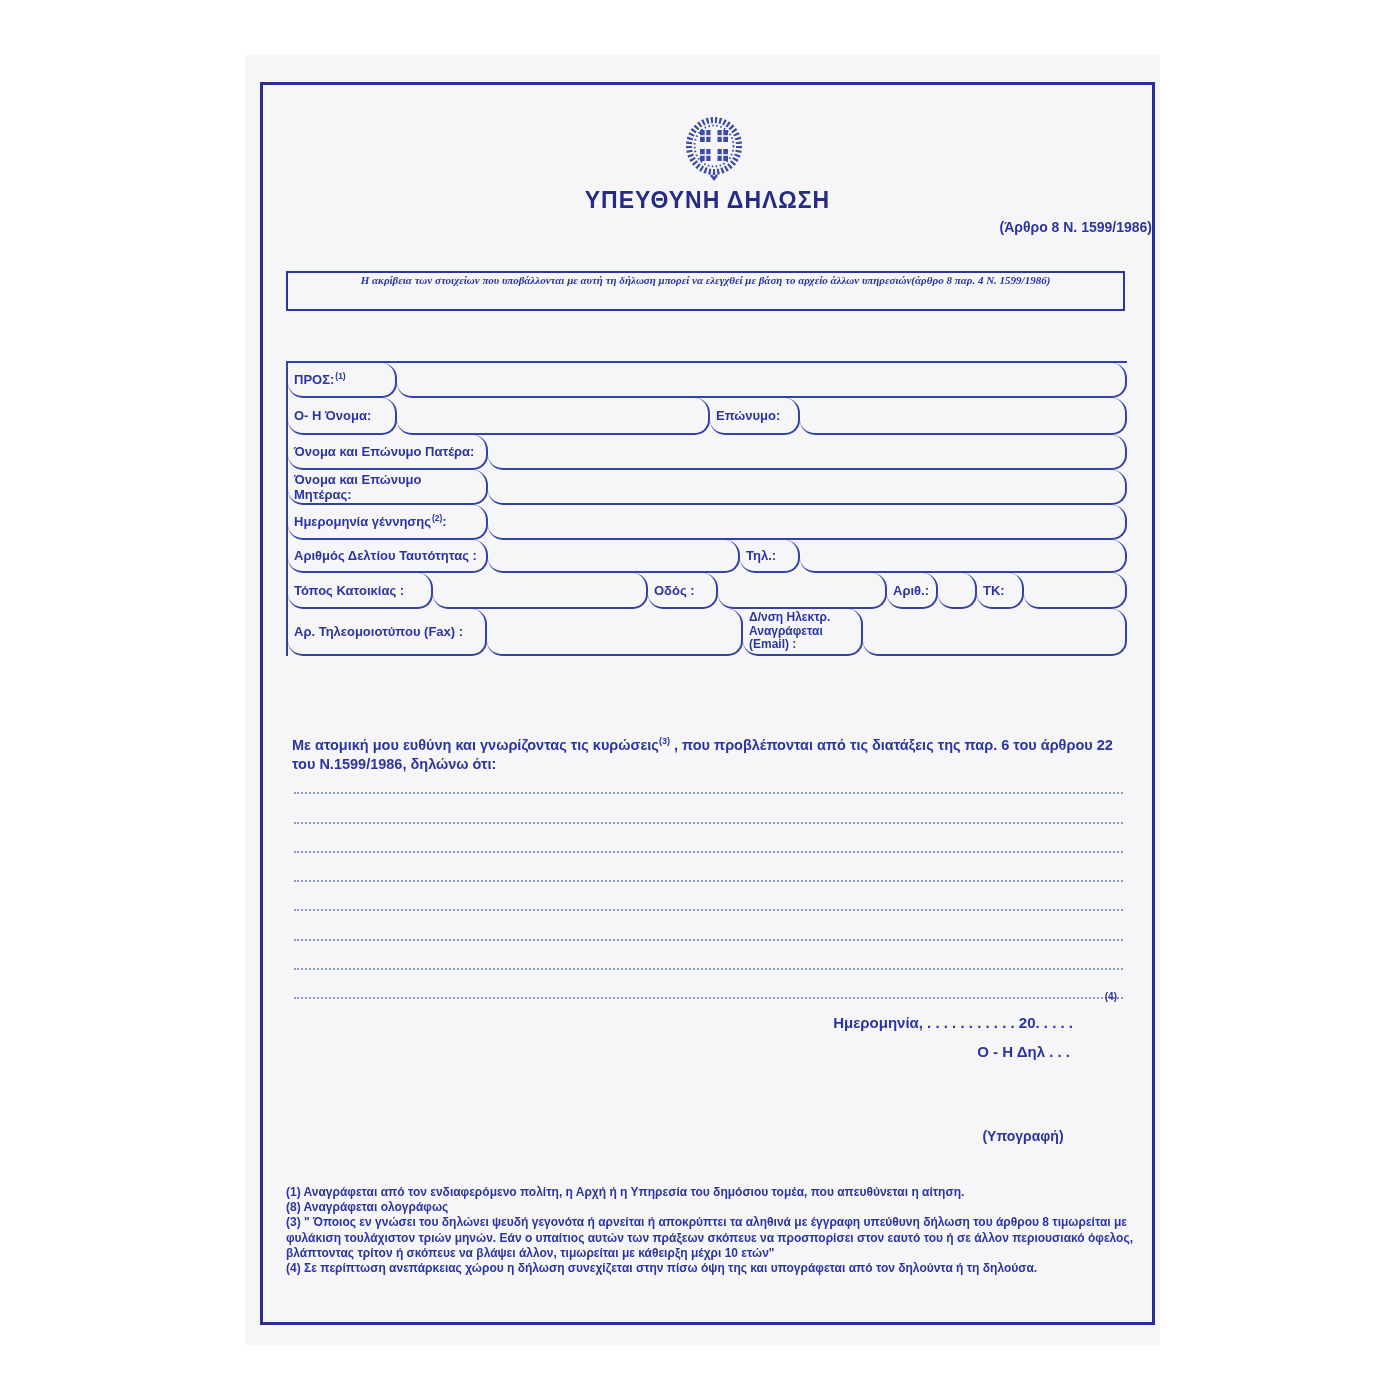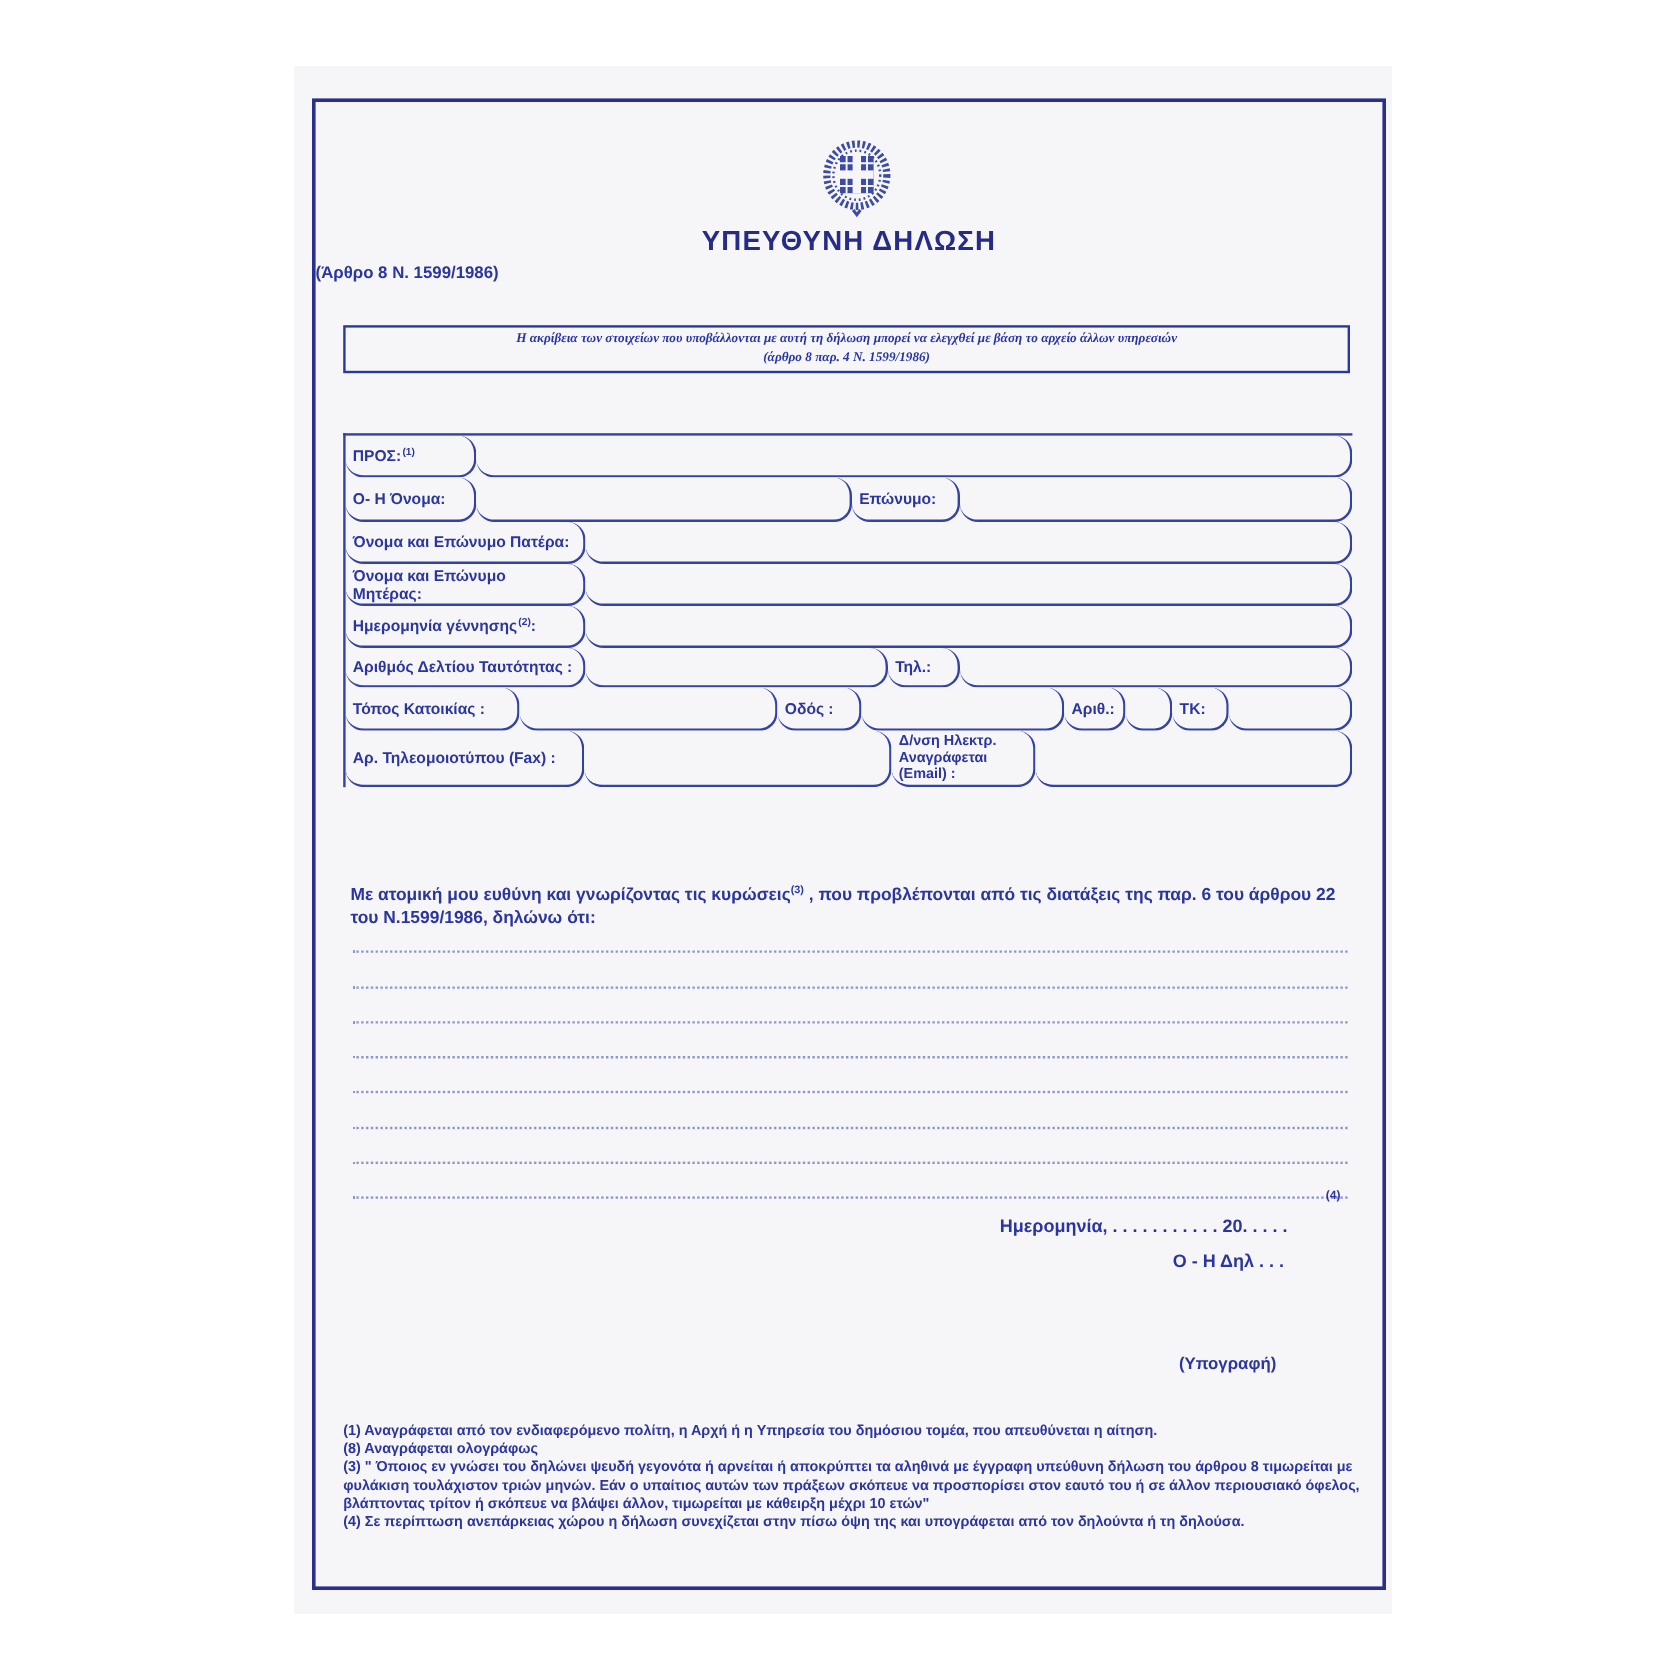--- a/index.html
+++ b/index.html
@@ -4,24 +4,24 @@
 <style>
   html,body{margin:0;padding:0;background:#ffffff;width:1400px;height:1400px;
     font-family:"Liberation Sans",sans-serif;-webkit-font-smoothing:antialiased;}
   .canvas{position:relative;width:1400px;height:1400px;background:#ffffff;overflow:hidden;}
   .sheet{position:absolute;left:245px;top:55px;width:915px;height:1290px;background:#f6f6f8;}
   .frame{position:absolute;left:15px;top:27px;width:895px;height:1243px;
     border:3px solid #2a2f8e;box-sizing:border-box;}
   .emblem{position:absolute;left:421px;top:30px;width:60px;height:68px;}
   .title{position:absolute;left:0;top:102px;width:100%;text-align:center;
     font-size:23px;font-weight:bold;letter-spacing:1px;color:#262b86;}
-  .subtitle{position:absolute;left:0;top:134px;width:100%;text-align:left;
+  .subtitle{position:absolute;left:0;top:134px;width:100%;text-align:right;
     font-size:14px;font-weight:bold;color:#2b35a0;}
   .notice{position:absolute;left:23px;top:186px;width:839px;height:40px;
-    border:2px solid #2b37a0;box-sizing:border-box;display:flex;flex-direction:column;
+    border:2px solid #2b37a0;box-sizing:border-box;display:flex;flex-direction:row;
     justify-content:center;text-align:center;
     font-family:"Liberation Serif",serif;font-style:italic;font-weight:bold;
     font-size:11px;line-height:1.45;color:#2734a6;}
   .tbl{position:absolute;left:23px;top:276px;width:839px;
     border-top:2px solid #3442a2;border-left:2px solid #3442a2;box-sizing:content-box;}
   .tr{display:flex;width:839px;}
   .c{box-sizing:border-box;border-right:2px solid #3442a2;border-bottom:2px solid #3442a2;
     display:flex;align-items:center;padding:2px 4px 2px 6px;
     font-size:13px;font-weight:bold;color:#2b35a0;border-radius:15px;}
   .c.small{font-size:12px;line-height:1.15;}

